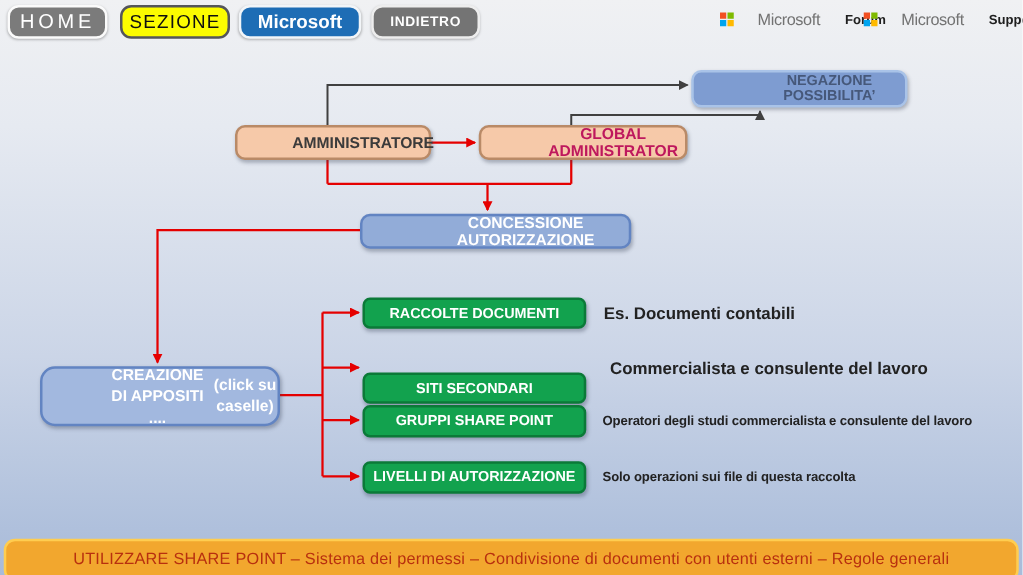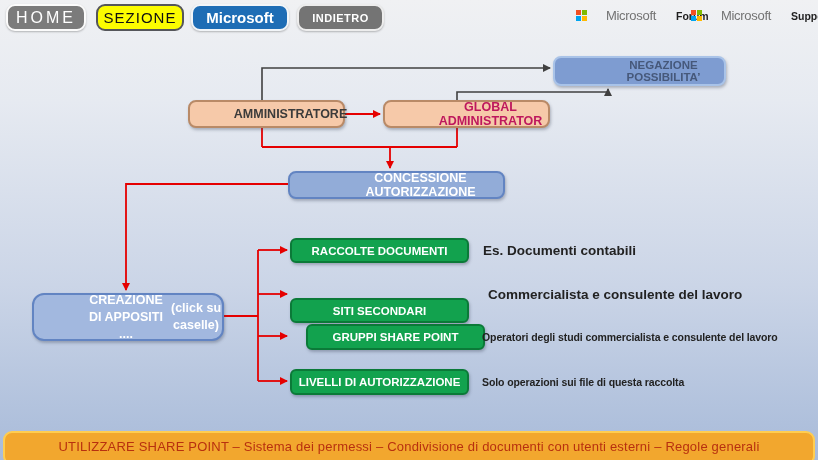--- a/index.html
+++ b/index.html
@@ -53,21 +53,21 @@
     background:#A2B8DF; border:2px solid #6284C2; color:#FFF; font-size:12.5px;
     flex-direction:row; line-height:17px; border-radius:12px; }
   .greenbox {
     position:absolute; left:290px; width:179px; height:25px;
     background:#12A24E; border:2px solid #0B7A38; color:#FFF;
     display:flex; align-items:center; justify-content:center;
     font-weight:bold; font-size:11.5px; border-radius:6px; cursor:pointer;
     box-shadow:1px 2px 3px rgba(60,70,90,.35);
   }
   #green-0 { top:238px; } #green-1 { top:298px; }
-  #green-2 { top:324px; height:26px;margin-left:16px; } #green-3 { top:369px; height:26px; }
+  #green-2 { top:324px; height:26px; } #green-3 { top:369px; height:26px; }
 
   .note { position:absolute; color:#222; font-weight:bold; white-space:nowrap; }
   #note-0 { left:483px; top:238px; line-height:25px; font-size:13.5px; }
   #note-1 { left:488px; top:282px; line-height:25px; font-size:13.5px; }
   #note-2 { left:482px; top:324px; line-height:26px; font-size:10.5px; letter-spacing:-.1px; }
   #note-3 { left:482px; top:369px; line-height:26px; font-size:10.5px; letter-spacing:-.1px; }
 
   
   #connectors { position:absolute; left:0; top:0; width:818px; height:460px; pointer-events:none; }
 

